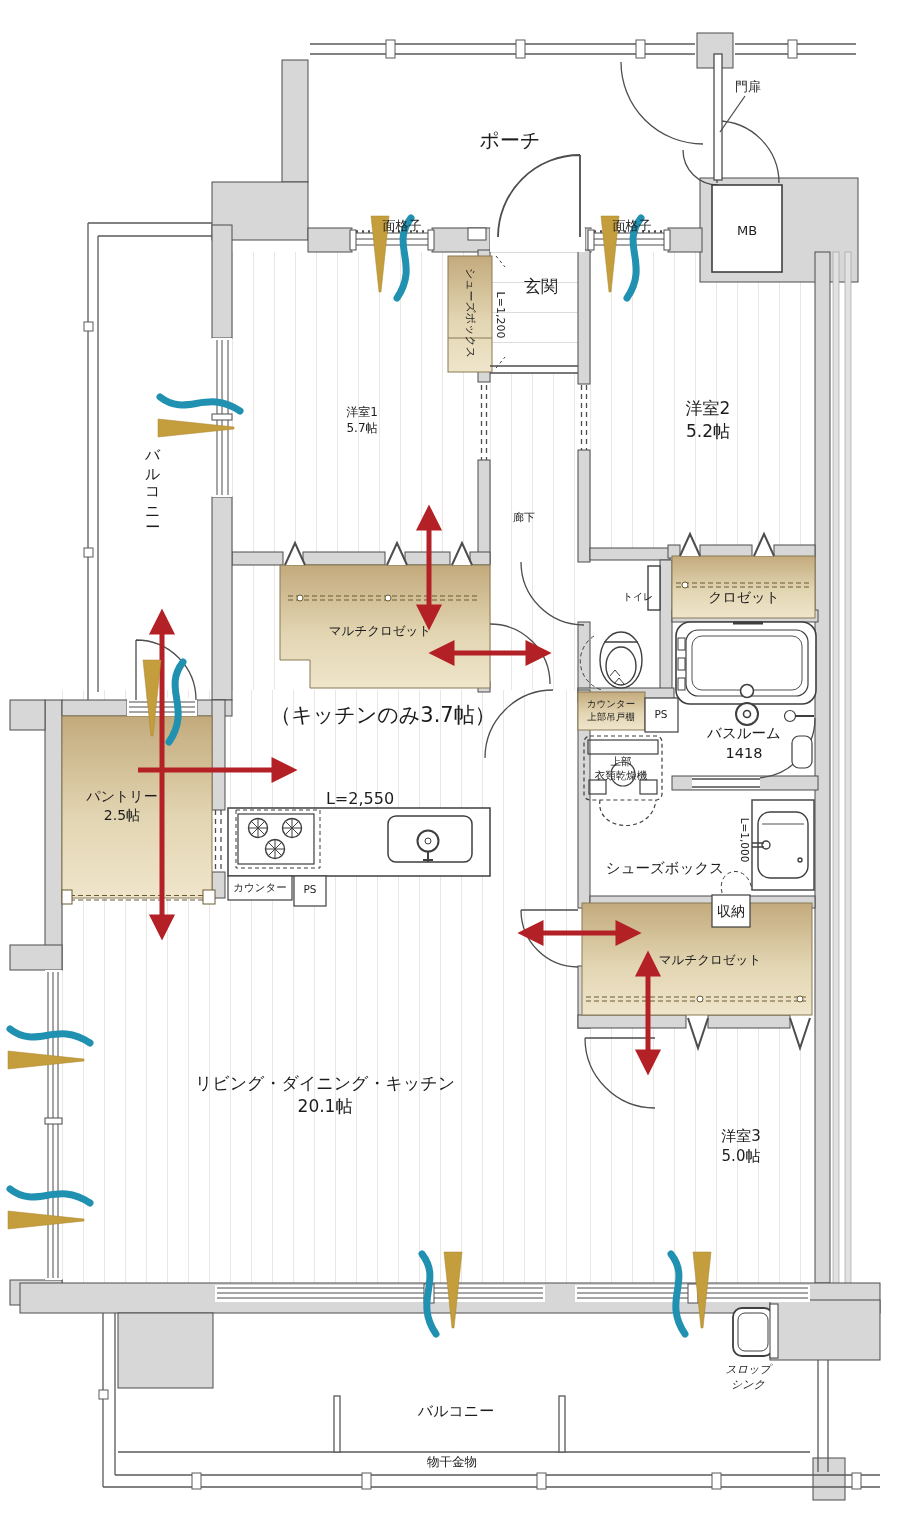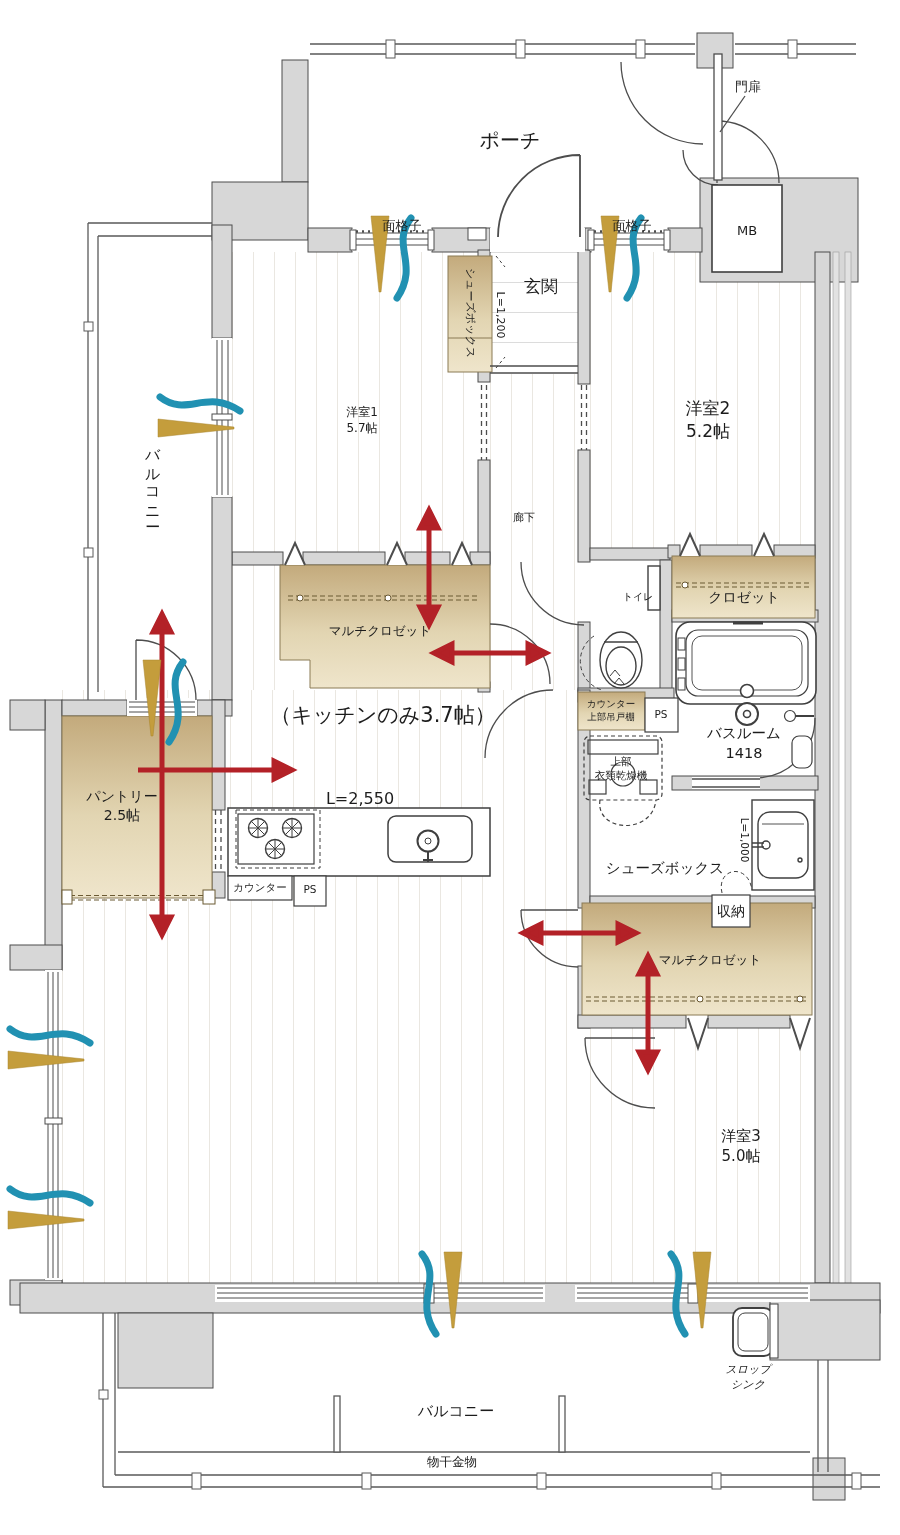--- a/index.html
+++ b/index.html
@@ -362,20 +362,24 @@
   <div class="lbl" style="left:731px;top:911px;font-size:14px;">収納</div>
   <div class="lbl" style="left:710px;top:960px;font-size:12.5px;">マルチクロゼット</div>
   <div class="lbl two" style="left:122px;top:806px;font-size:14px;">
     <div>パントリー</div>
     <div>2.5帖</div>
   </div>
   <div class="lbl" style="left:383px;top:716px;font-size:21px;">（キッチンのみ3.7帖）</div>
   <div class="lbl" style="left:360px;top:799px;font-size:16px;">L=2,550</div>
   <div class="lbl" style="left:260px;top:888px;font-size:10.5px;">カウンター</div>
   <div class="lbl" style="left:310px;top:890px;font-size:10.5px;">PS</div>
+  <div class="lbl two" style="left:325px;top:1095px;font-size:17px;">
+    <div>リビング・ダイニング・キッチン</div>
+    <div>20.1帖</div>
+  </div>
   <div class="lbl two" style="left:717px;top:1146px;font-size:15px;margin-left:24px;">
     <div>洋室3</div>
     <div>5.0帖</div>
   </div>
   <div class="lbl two" style="left:748px;top:1378px;font-size:11px;font-style:italic;">
     <div>スロップ</div>
     <div>シンク</div>
   </div>
   <div class="lbl" style="left:456px;top:1412px;font-size:15px;">バルコニー</div>
   <div class="lbl" style="left:452px;top:1462px;font-size:12.5px;">物干金物</div>

